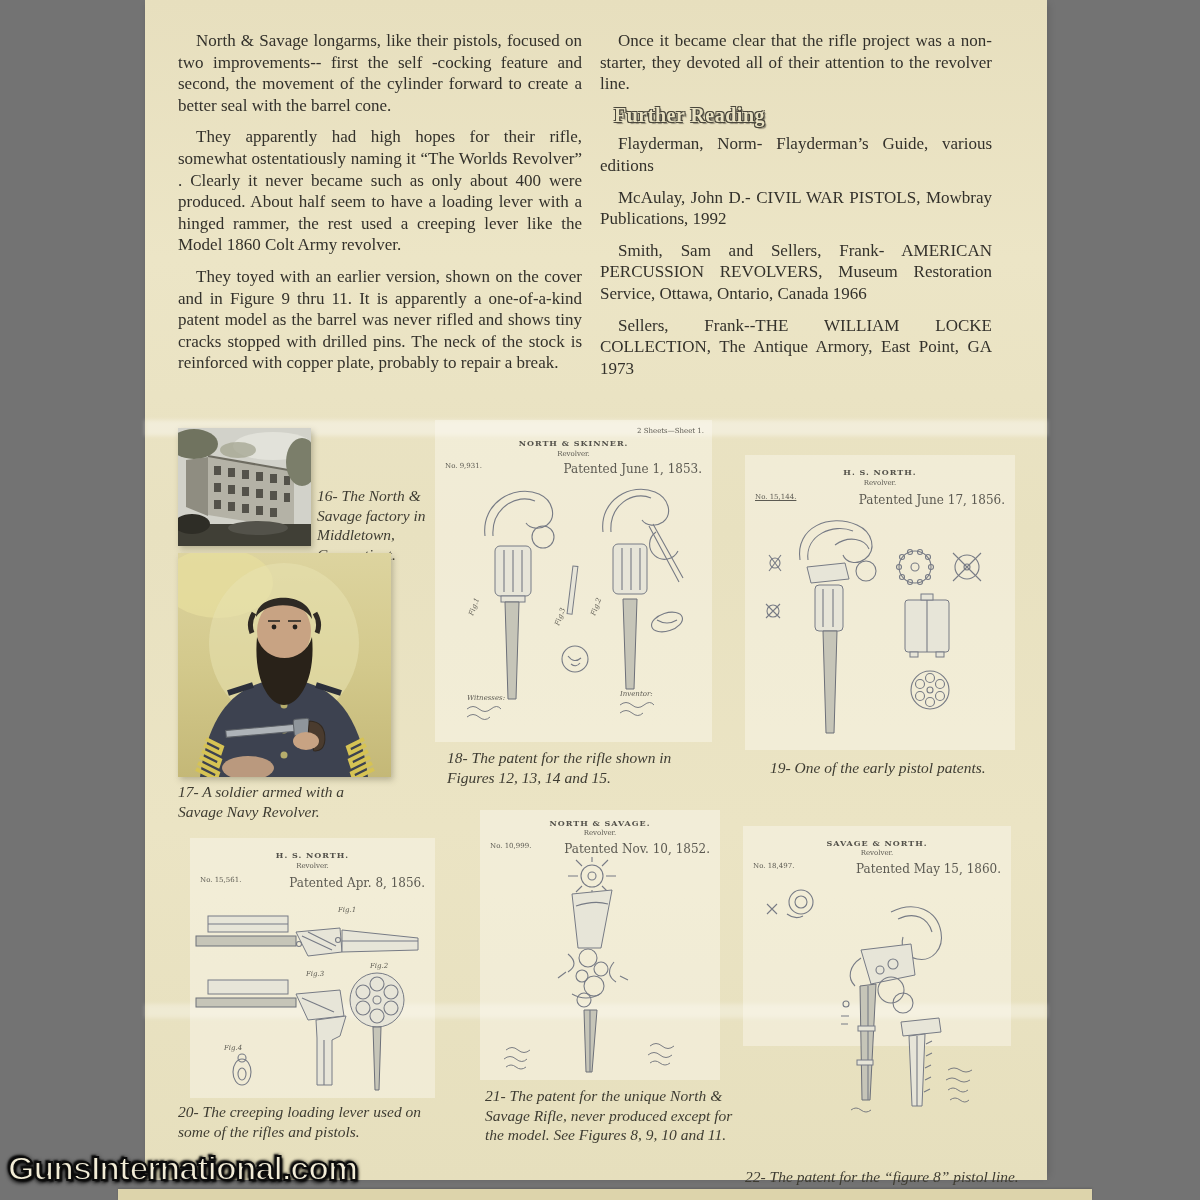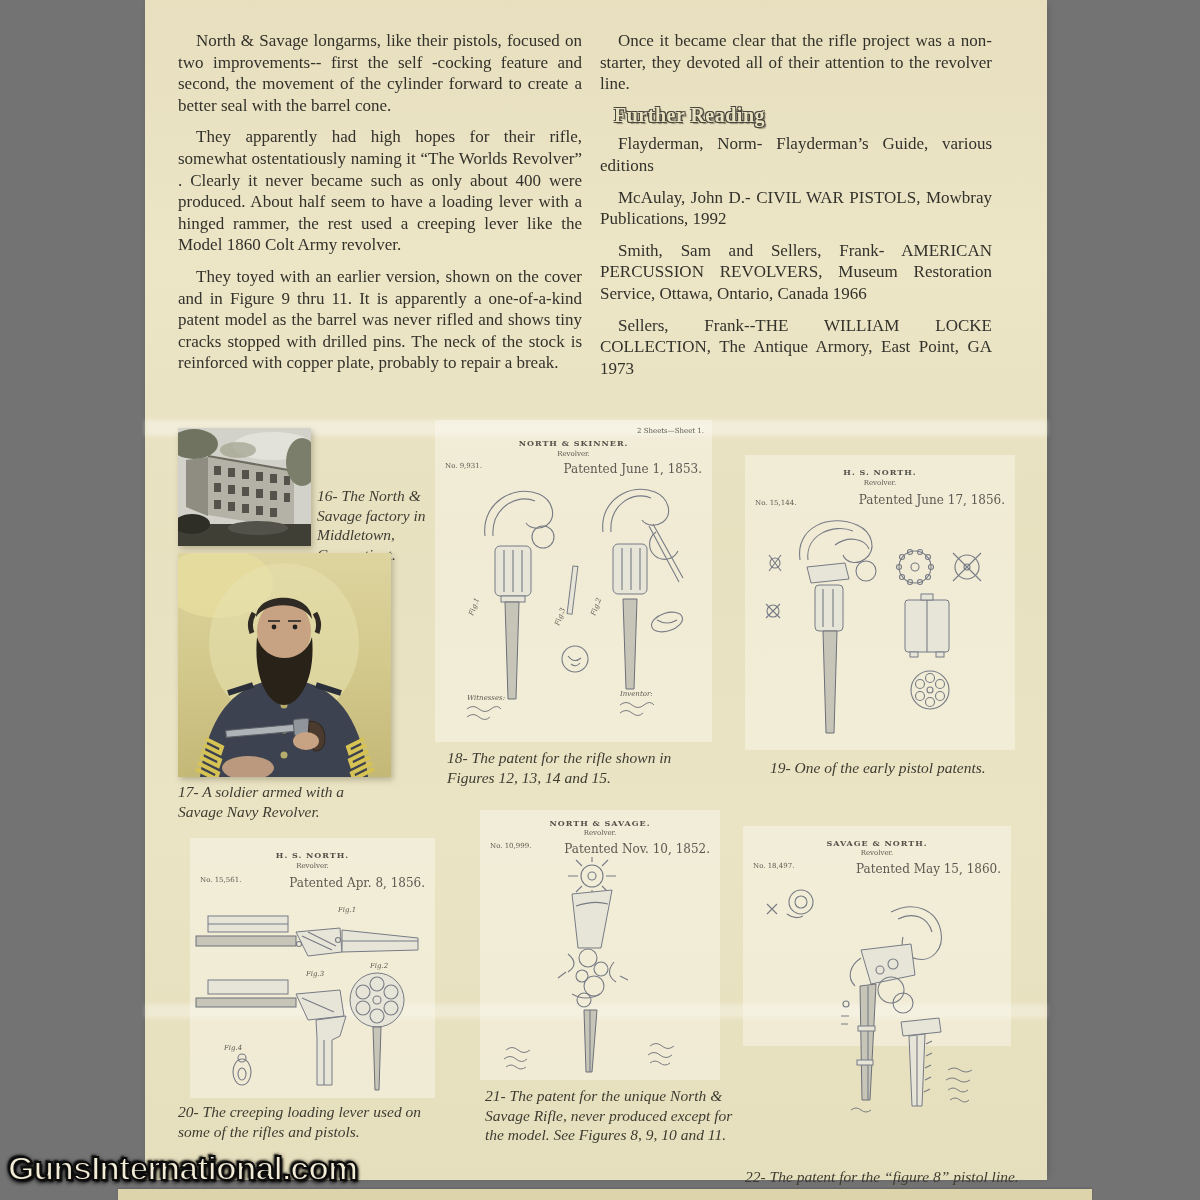--- a/index.html
+++ b/index.html
@@ -204,21 +204,21 @@
         <path class="squig" d="M32,235 q6,-5 12,0 t12,0 t10,0 M32,243 q6,-5 12,0 t11,0"></path>
         <text class="sig" x="185" y="222">Inventor:</text>
         <path class="squig" d="M185,231 q6,-5 12,0 t12,0 t10,0 M185,239 q6,-5 12,0 t11,0"></path>
       </svg>
     </div>
     <div class="cap" style="left:302px;top:748px;width:232px;">18- The patent for the rifle shown in Figures 12, 13, 14 and 15.</div>
 
     <div class="sheet" style="left:600px;top:455px;width:270px;height:295px;">
       <div class="ptitle" style="top:12px;">H. S. NORTH.</div>
       <div class="psub" style="top:24px;">Revolver.</div>
-      <div class="pnum" style="top:44px;">No. 15,144.</div>
+      <div class="pnum" style="top:38px;text-decoration:underline;">No. 15,144.</div>
       <div class="pdate" style="top:38px;">Patented June 17, 1856.</div>
       <svg style="top:50px;" width="270" height="240" viewBox="0 0 270 240">
 
         <path class="dw" d="M55,55 C50,22 85,8 112,20 C128,27 132,45 120,54 C112,60 101,58 98,50"></path>
         <path class="dw" d="M63,55 C60,30 88,18 108,26"></path>
         <path class="dw" d="M90,40 C104,30 120,34 124,44"></path>
         <circle class="dw" cx="121" cy="66" r="10"></circle>
         <polygon class="dwf" points="62,62 100,58 104,74 66,78"></polygon>
         <rect class="dwf" x="70" y="80" width="28" height="46" rx="4"></rect>
         <path class="dw" d="M78,84 v38 M88,84 v38"></path>

